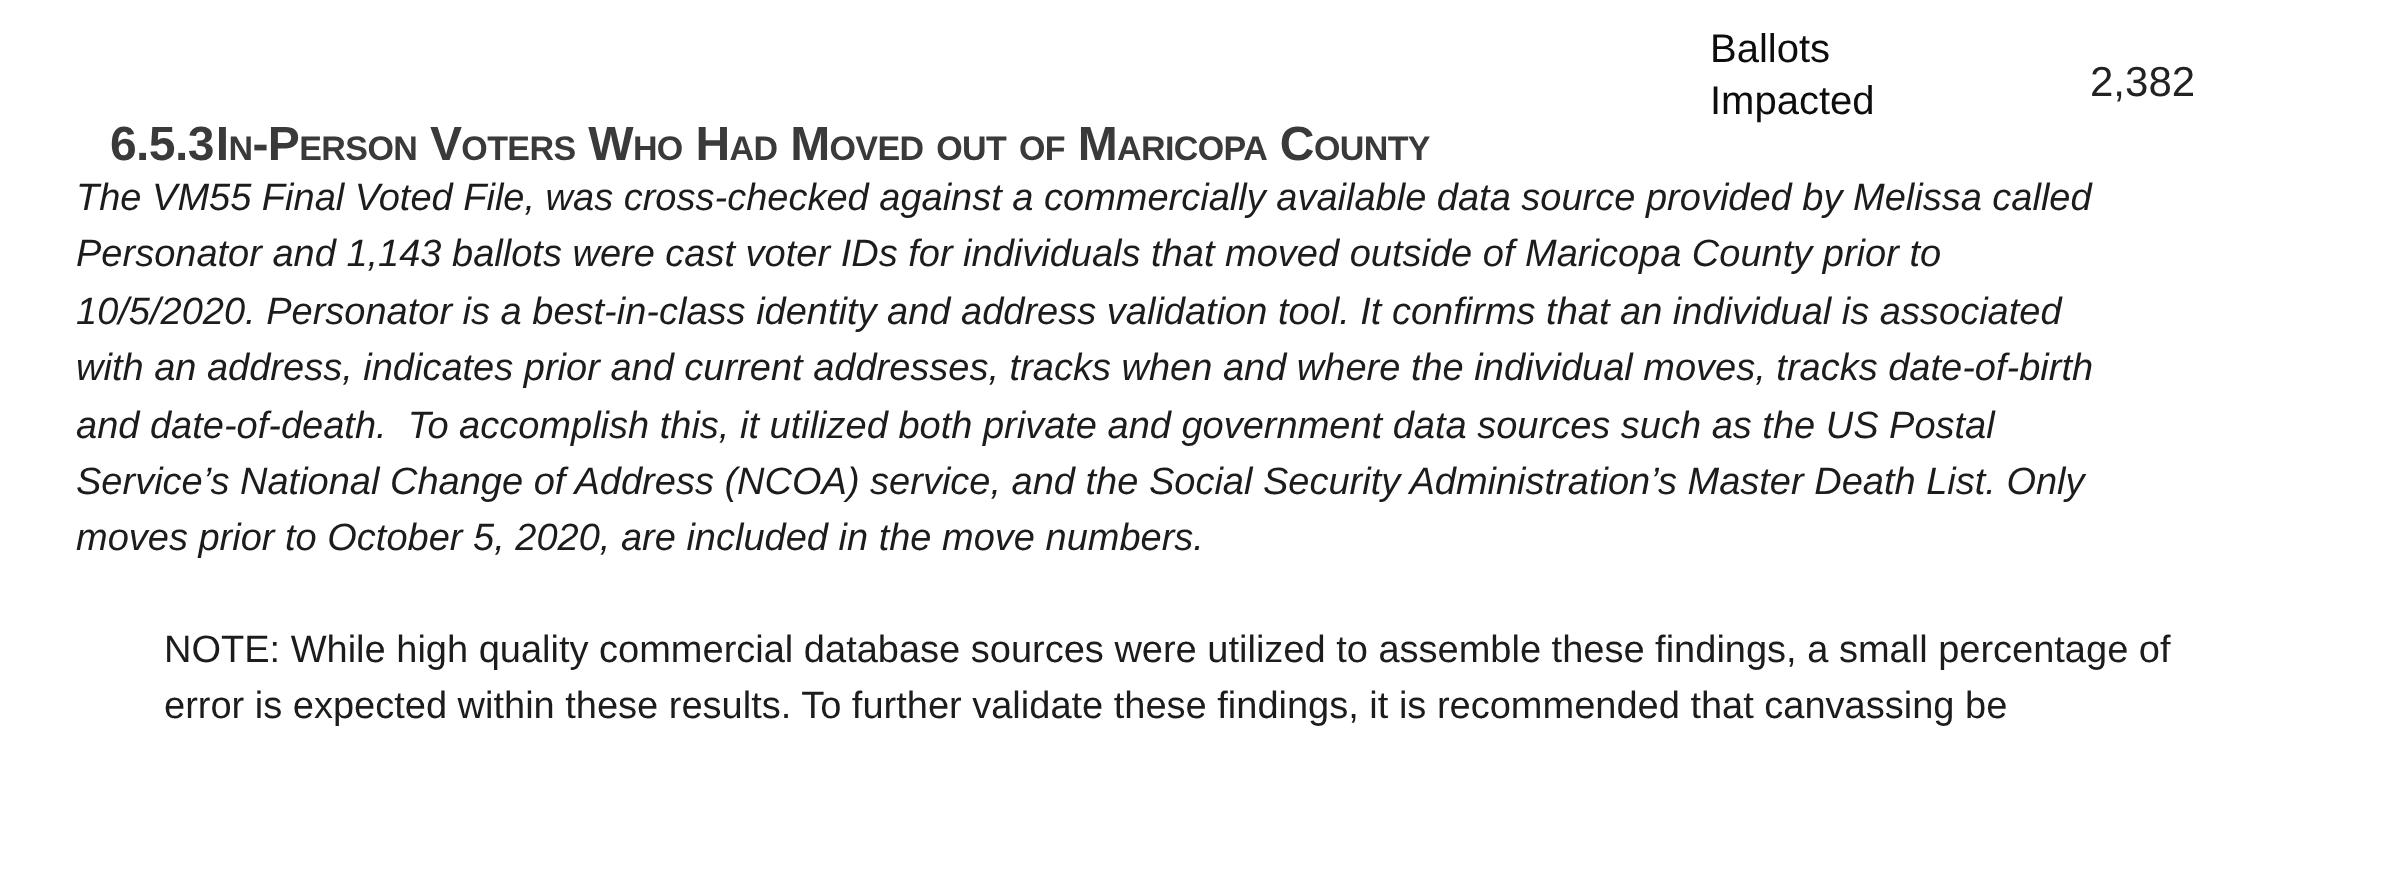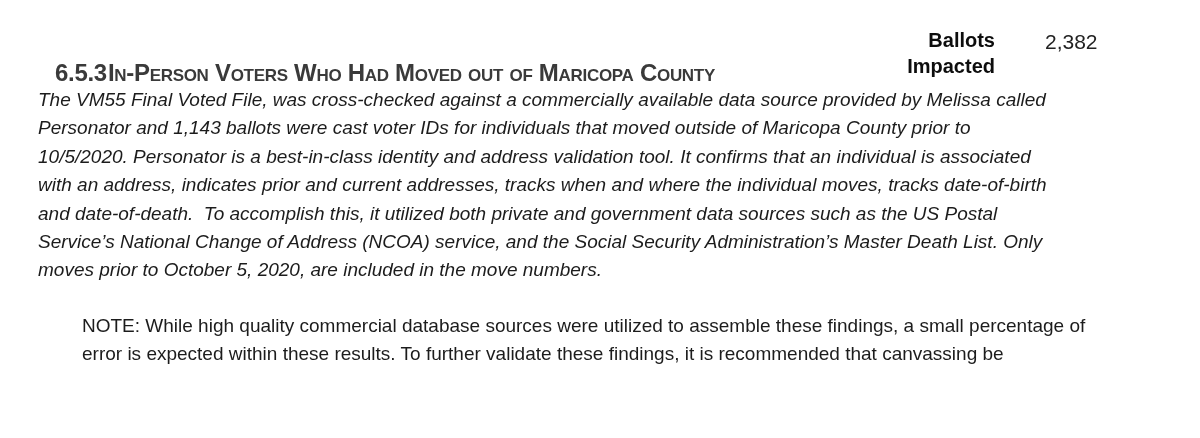--- a/index.html
+++ b/index.html
@@ -29,26 +29,26 @@
     white-space: nowrap;
     font-variant: small-caps;
   }
   .section-heading .section-number {
     font-variant: normal;
     margin-right: 1px;
   }
   .metric-label {
     position: absolute;
     left: 855px;
-    top: 27px;
+    top: 12px;
     width: 140px;
-    text-align: right;
+    text-align: left;
     font-size: 20px;
     line-height: 26px;
-    font-weight: 700;
+    font-weight: 400;
     color: #0d0d0d;
   }
   .metric-value {
     position: absolute;
     left: 1045px;
     top: 30px;
     font-size: 21px;
     color: #222222;
   }
 

